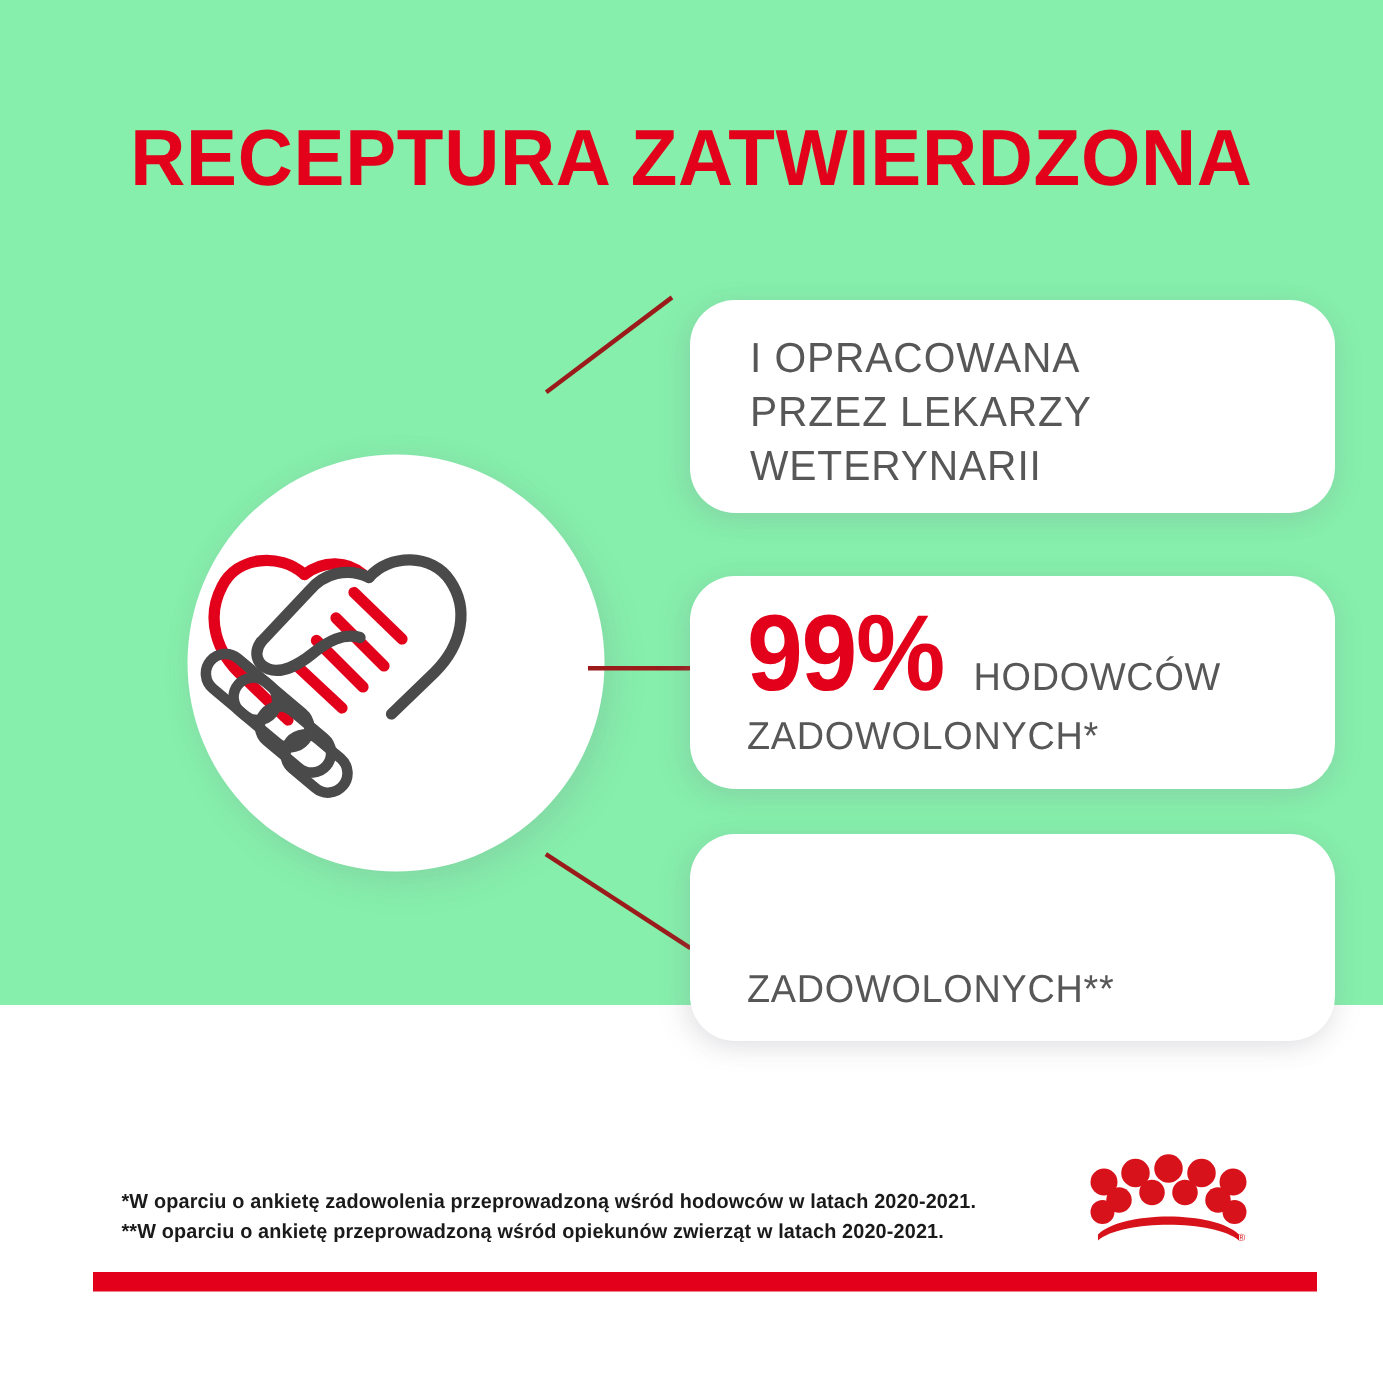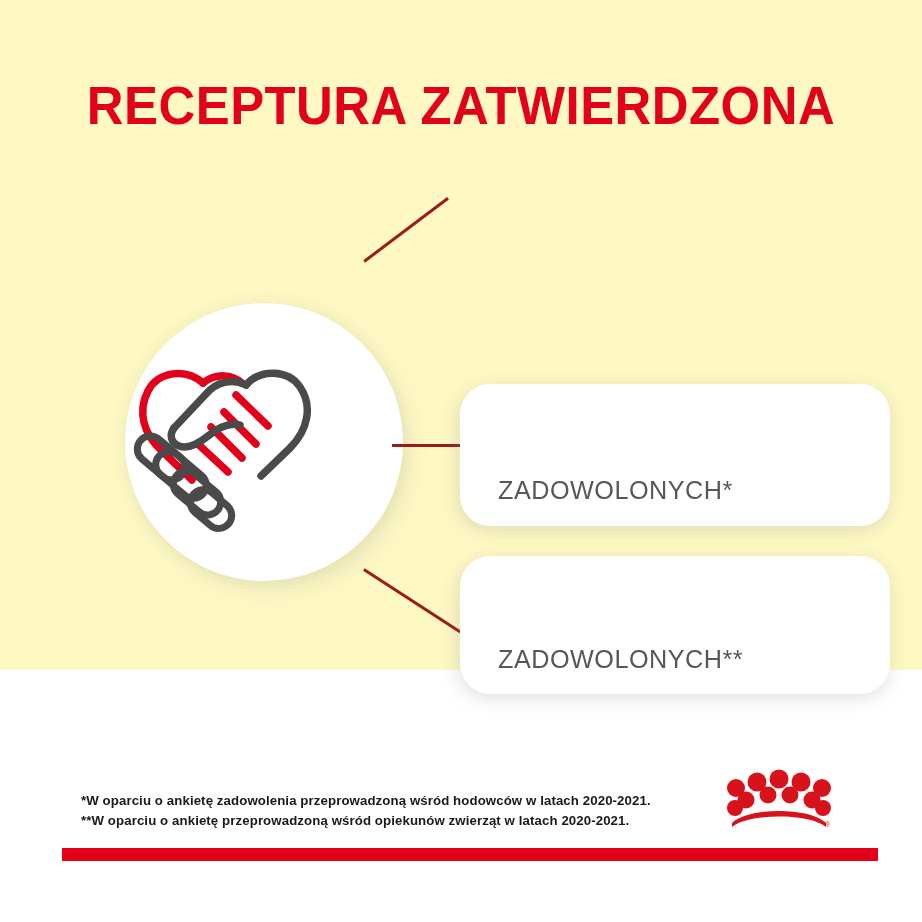--- a/index.html
+++ b/index.html
@@ -10,21 +10,21 @@
     width: 922px;
     height: 922px;
     background: #ffffff;
     font-family: "Liberation Sans", sans-serif;
     overflow: hidden;
   }
   .stage {
     position: relative;
     width: 922px;
     height: 670px;
-    background: #fef9c3;
+    background: #86efac;
   }
 
   
   .title {
     position: absolute;
     left: 0;
     top: 78px;
     width: 922px;
     text-align: center;
     font-family: "Liberation Sans Narrow", "Liberation Sans", sans-serif;
@@ -232,22 +232,33 @@
       <rect x="24" y="110" width="58" height="26" rx="13" transform="rotate(40 53 123)" stroke="#4A4A4A" stroke-width="7"></rect>
       <rect x="42" y="128" width="54" height="26" rx="13" transform="rotate(40 69 141)" stroke="#4A4A4A" stroke-width="7"></rect>
       <rect x="60" y="144" width="46" height="26" rx="13" transform="rotate(40 83 157)" stroke="#4A4A4A" stroke-width="7"></rect>
     </svg>
   </div>
 
   <div class="connector conn-top"></div>
   <div class="connector conn-mid"></div>
   <div class="connector conn-bot"></div>
 
+  <div class="card card-1">
+    <div class="vet-text">
+      <div>I OPRACOWANA</div>
+      <div>PRZEZ LEKARZY</div>
+      <div>WETERYNARII</div>
+    </div>
+  </div>
 
   <div class="card card-2">
+    <div class="stat-row stat-row-1">
+      <div class="stat-number">99%</div>
+      <div class="stat-label label-inline">HODOWCÓW</div>
+    </div>
     <div class="stat-bottom stat-bottom-1">ZADOWOLONYCH*</div>
   </div>
 
   <div class="card card-3">
     <div class="stat-bottom stat-bottom-3">ZADOWOLONYCH**</div>
   </div>
 
   <div class="footnotes">
     <div>*W oparciu o ankietę zadowolenia przeprowadzoną wśród hodowców w latach 2020-2021.</div>
     <div>**W oparciu o ankietę przeprowadzoną wśród opiekunów zwierząt w latach 2020-2021.</div>

